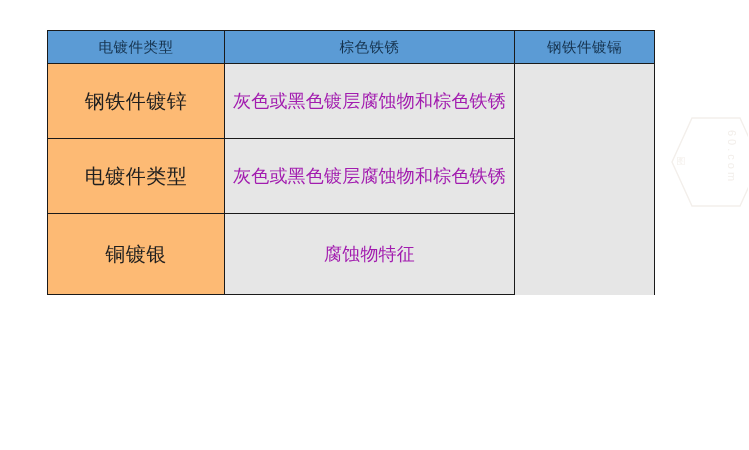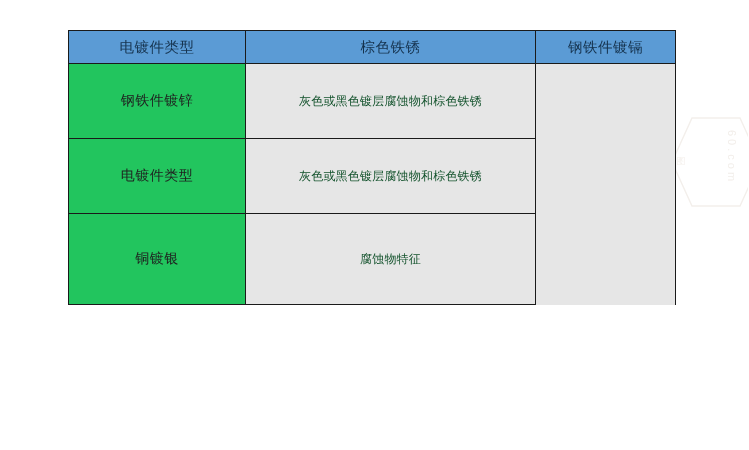--- a/index.html
+++ b/index.html
@@ -53,21 +53,21 @@
     height: 34px;
     color: #f4f0ec;
     font-size: 9px;
     line-height: 10px;
     text-align: center;
   }
 
   
   #table-wrap {
     position: absolute;
-    left: 68px;
+    left: 47px;
     top: 30px;
     width: 607px;
     z-index: 2;
   }
   table.spec-table {
     border-collapse: collapse;
     table-layout: fixed;
     width: 607px;
     background: #e6e6e6;
   }
@@ -87,31 +87,31 @@
     background: #5b9bd5;
     height: 32px;
     font-weight: normal;
     font-size: 14.5px;
     color: #15324d;
     letter-spacing: 0.5px;
   }
 
   tbody td.cell-type {
     height: 74px;
-    font-size: 14px;
+    font-size: 20px;
     color: #1f1f1f;
-    background: #22c55e;
+    background: #fdba74;
     letter-spacing: 0.5px;
   }
   tbody td.cell-feat {
-    font-size: 12px;
-    color: #14532d;
+    font-size: 18px;
+    color: #a21caf;
     background: #e6e6e6;
     letter-spacing: 0.2px;
-    padding: 9px 2px;
+    padding: 4px 2px;
     white-space: nowrap;
   }
   tbody tr.row-last td.cell-type,
   tbody tr.row-last td.cell-feat {
     height: 52px;
   }
   tbody tr.row-mid3 td.cell-type,
   tbody tr.row-mid3 td.cell-feat {
     height: 72px;
   }

